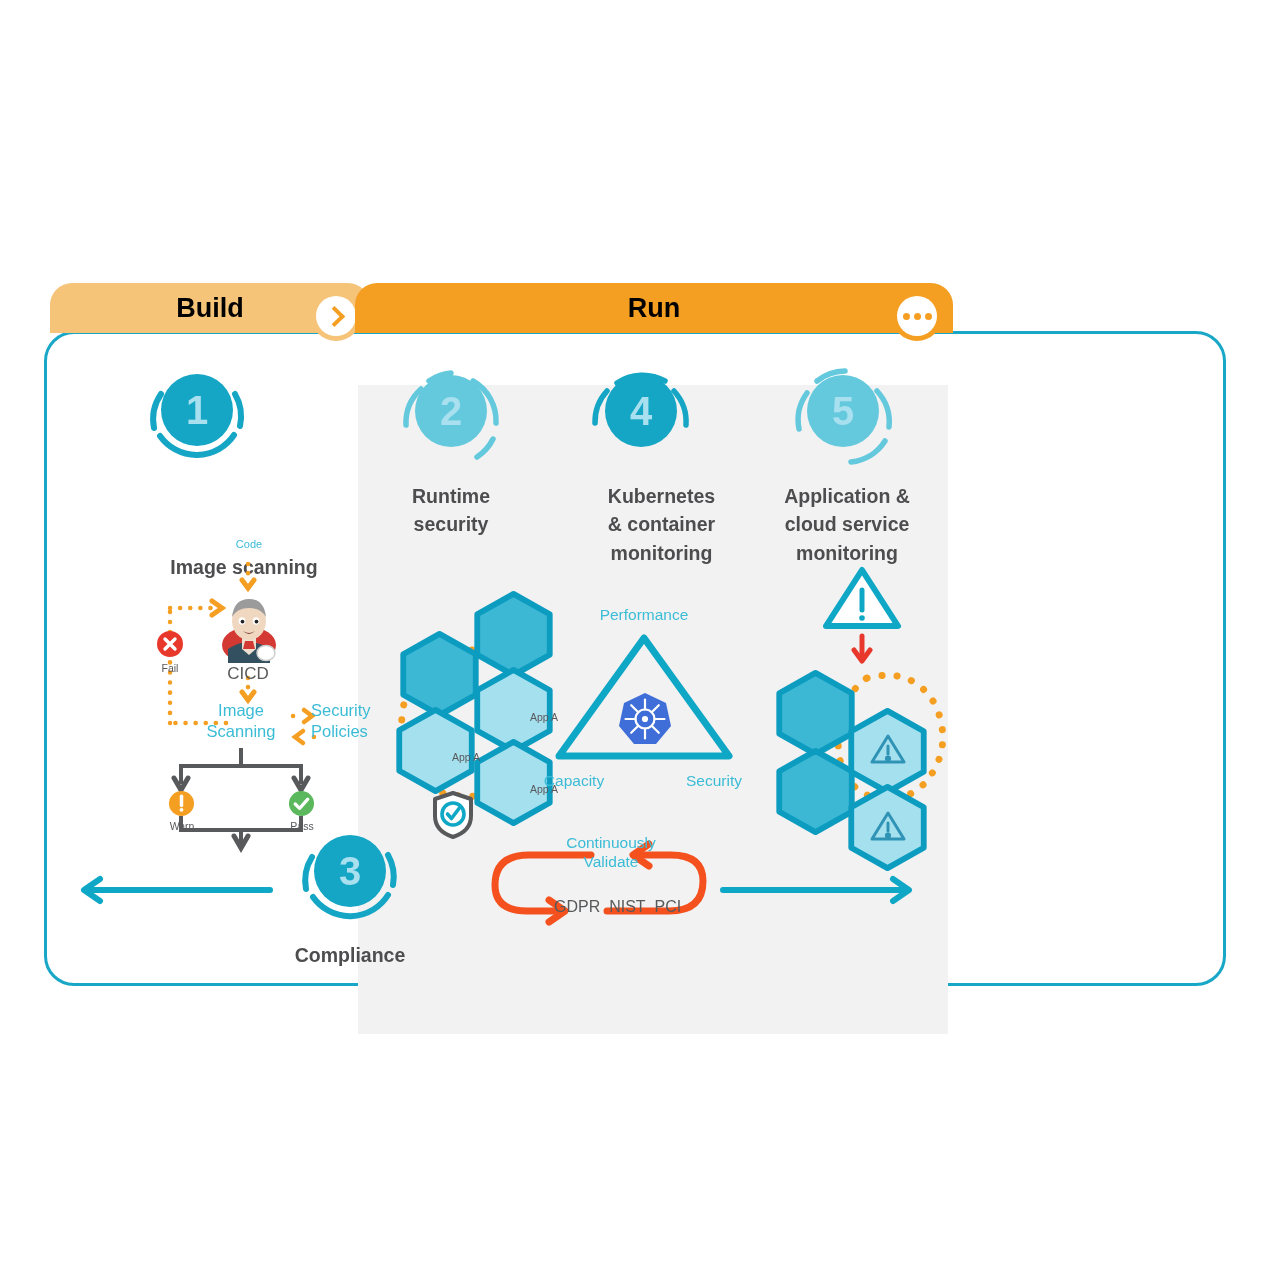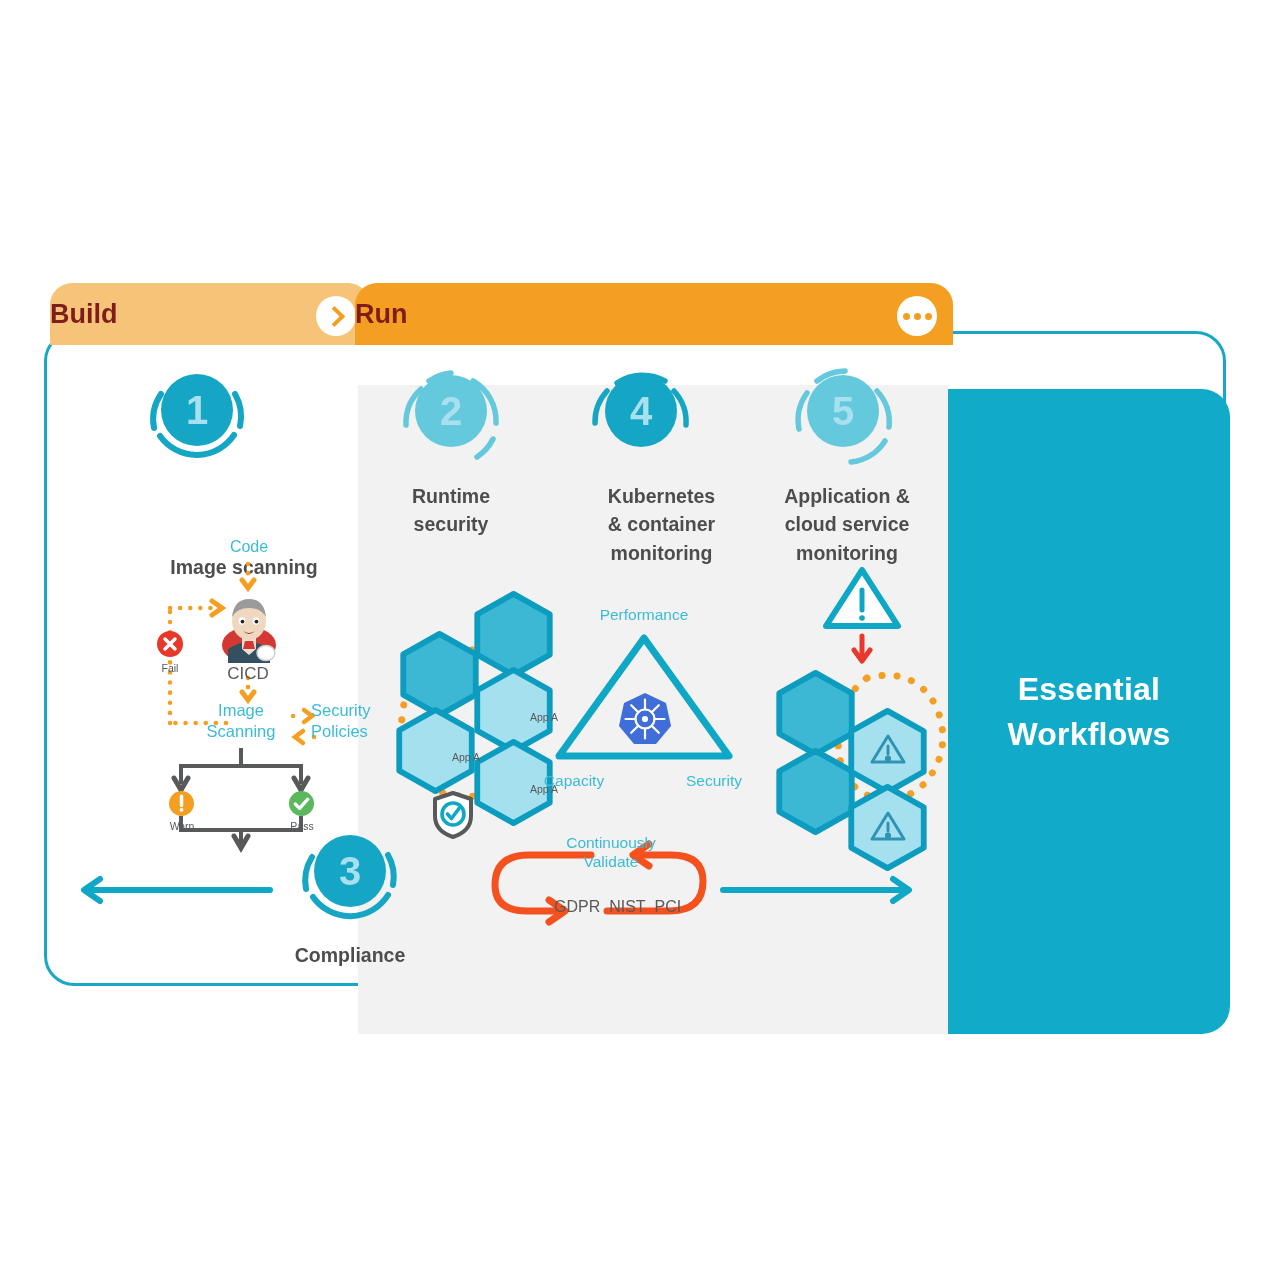--- a/index.html
+++ b/index.html
@@ -24,23 +24,23 @@
     background:#11abc9;border-radius:0 28px 28px 0;
   }
   .panel-right-label{
     position:absolute;left:0;right:0;top:278px;text-align:center;
     color:#ffffff;font-size:32px;font-weight:bold;line-height:1.42;
     letter-spacing:.2px;
   }
 
   
   .tab{
-    position:absolute;top:0;height:62px;border-radius:22px 22px 0 0;
-    display:flex;align-items:center;justify-content:flex-start;
-    color:#7f1d1d;font-size:27px;font-weight:bold;
+    position:absolute;top:0;height:50px;border-radius:22px 22px 0 0;
+    display:flex;align-items:center;justify-content:center;
+    color:#000000;font-size:27px;font-weight:bold;
   }
   .tab-build{left:6px;width:320px;background:#f6c479;}
   .tab-run{left:311px;width:598px;background:#f59f22;}
   .tab-badge{
     position:absolute;width:40px;height:40px;border-radius:50%;
     background:#ffffff;display:flex;align-items:center;justify-content:center;
     top:13px;
   }
   .tab-badge.on-build{right:14px;box-shadow:0 0 0 5px #f6c479;}
   .tab-badge.on-run{right:16px;box-shadow:0 0 0 5px #f59f22;}
@@ -77,26 +77,20 @@
   .abs{position:absolute;}
 </style>
 </head>
 <body>
 
 <div id="stage">
   <div class="frame">
 
     <div class="frame-body">
       <div class="col-run-bg"></div>
-      <div class="panel-right">
-        <div class="panel-right-label">
-          <span>Essential</span><br>
-          <span>Workflows</span>
-        </div>
-      </div>
     </div>
 
     <div class="tab tab-build">
       <span>Build</span>
       <span class="tab-badge on-build">
           <i class="chev"></i>
         </span>
     </div>
     <div class="tab tab-run">
       <span>Run</span>
@@ -116,21 +110,21 @@
         <path d="M13,70 A45,45 0 0 0 87,69" fill="none" stroke="#14a6c4" stroke-width="6" stroke-linecap="round"></path>
       </svg>
       <div class="disc dark">1</div>
     </div>
     <div class="steplabel" style="left:60px;top:226px;width:280px;margin-top:44px;">
       <span>Image scanning</span>
     </div>
 
     <div class="abs" style="left:60px;top:255px;width:290px;height:300px;">
 
-      <div class="lbl sm t-teal" style="left:95px;top:0px;width:100px;font-size:16px;">Code</div>
+      <div class="lbl sm t-teal" style="left:95px;top:0px;width:100px;font-size:11px;">Code</div>
 
       <svg class="abs" style="left:0;top:0;" width="290" height="300" viewBox="0 0 290 300">
 
         <g stroke="#f59f22" stroke-width="4.5" stroke-linecap="round" fill="none">
           <path d="M144,26 L144,40" stroke-dasharray="0.1 9"></path>
           <path d="M138,42 L144,50 L150,42" stroke-width="5"></path>
         </g>
 
         <g stroke="#f59f22" stroke-width="4.5" stroke-linecap="round" fill="none">
           <path d="M144,140 L144,152" stroke-dasharray="0.1 9"></path>

